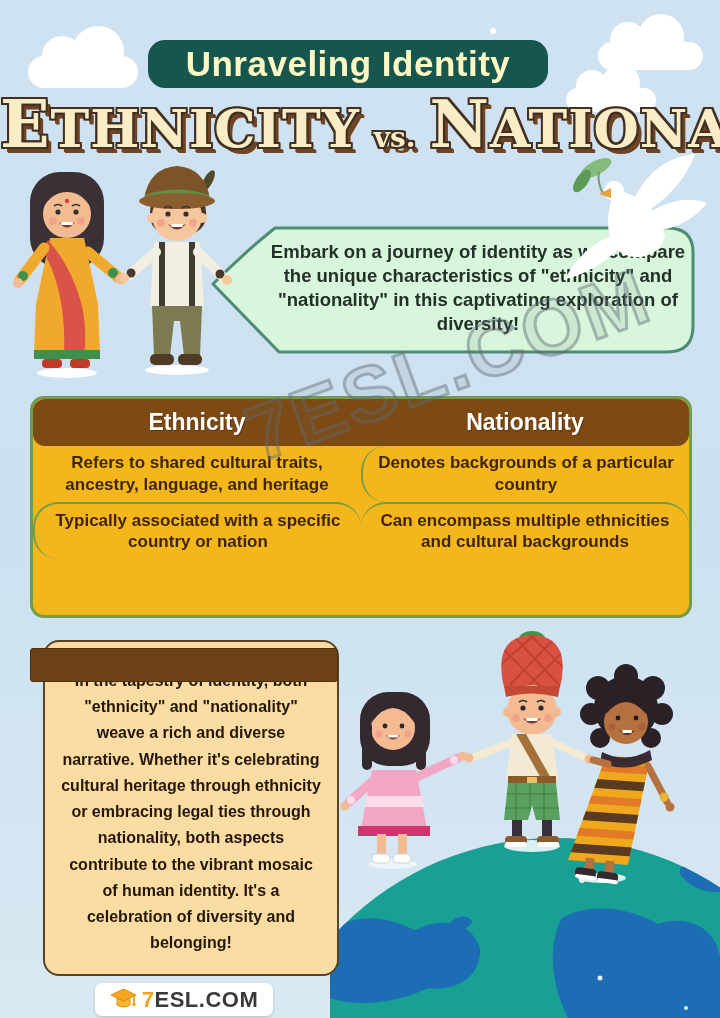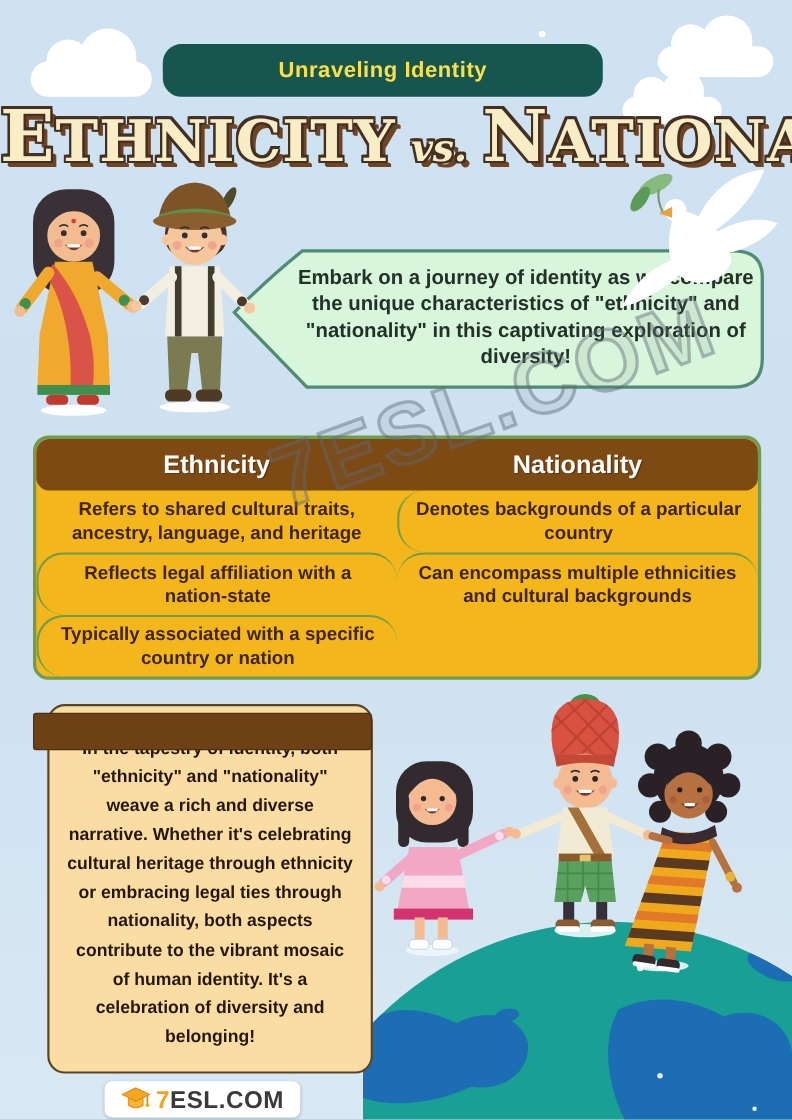--- a/index.html
+++ b/index.html
@@ -14,37 +14,37 @@
   .sparkle { position:absolute; width:6px; height:6px; background:#fff; border-radius:50%; }
 
   
   .banner {
     position:absolute; left:148px; top:40px; width:400px; height:48px;
     background:#17564e; border-radius:17px;
     display:flex; align-items:center; justify-content:center;
     z-index:3;
   }
   .banner span {
-    color:#fde047; font-weight:bold; font-size:20px; letter-spacing:.5px;
+    color:#fef9c3; font-weight:bold; font-size:35px; letter-spacing:.5px;
   }
 
   
   .title {
     position:absolute; left:0; top:86px; width:720px; text-align:center; z-index:3;
     font-family:"DejaVu Serif", serif; font-weight:bold; color:#f9edc6;
     text-shadow:
       -2px -2px 0 #443022, 0 -2px 0 #443022, 2px -2px 0 #443022,
       -2px 0 0 #443022, 2px 0 0 #443022,
       -2px 2px 0 #443022, 0 2px 0 #443022, 2px 2px 0 #443022,
       4px 5px 0 #6f4423, 5px 6px 0 #6f4423;
     white-space:nowrap;
   }
   .t-word { display:inline-block; font-size:52px; text-transform:uppercase; letter-spacing:1px; }
   .t-word::first-letter { font-size:1.25em; }
-  .t-vs { display:inline-block; font-size:34px; font-style:italic; margin:1px 14px; }
+  .t-vs { display:inline-block; font-size:28px; margin:1px 14px; }
 
   
   .bubble-svg { position:absolute; left:205px; top:222px; z-index:4; }
   .bubble-text {
     position:absolute; left:268px; top:230px; width:420px; height:116px; z-index:5;
     display:flex; align-items:center; justify-content:center; text-align:center;
     font-weight:bold; font-size:18.5px; line-height:1.3; color:#233129;
   }
   .dove { position:absolute; left:553px; top:146px; z-index:6; }
 
@@ -219,23 +219,22 @@
   </svg>
 
   <div class="ctable">
     <div class="thead">
       <div>Ethnicity</div>
       <div>Nationality</div>
     </div>
     <div class="tbody">
       <div class="cell">Refers to shared cultural traits, ancestry, language, and heritage</div>
       <div class="cell c2">Denotes backgrounds of a particular country</div>
-      <div class="cell c2 rb">Reflects legal affiliation with a nation-state</div>
+      <div class="cell c2 rb">Typically associated with a specific country or nation</div>
       <div class="cell rb">Can encompass multiple ethnicities and cultural backgrounds</div>
-      <div class="cell c2 rb">Typically associated with a specific country or nation</div>
     </div>
   </div>
 
   <svg class="globe-svg" width="390" height="388" viewBox="0 0 390 388">
     <defs>
       <clipPath id="globeClip">
           <circle cx="225" cy="508" r="300"></circle>
         </clipPath>
       <clipPath id="dressClip">
           <path d="M 276 126 L 320 128 L 298 235 L 238 230 Z"></path>

